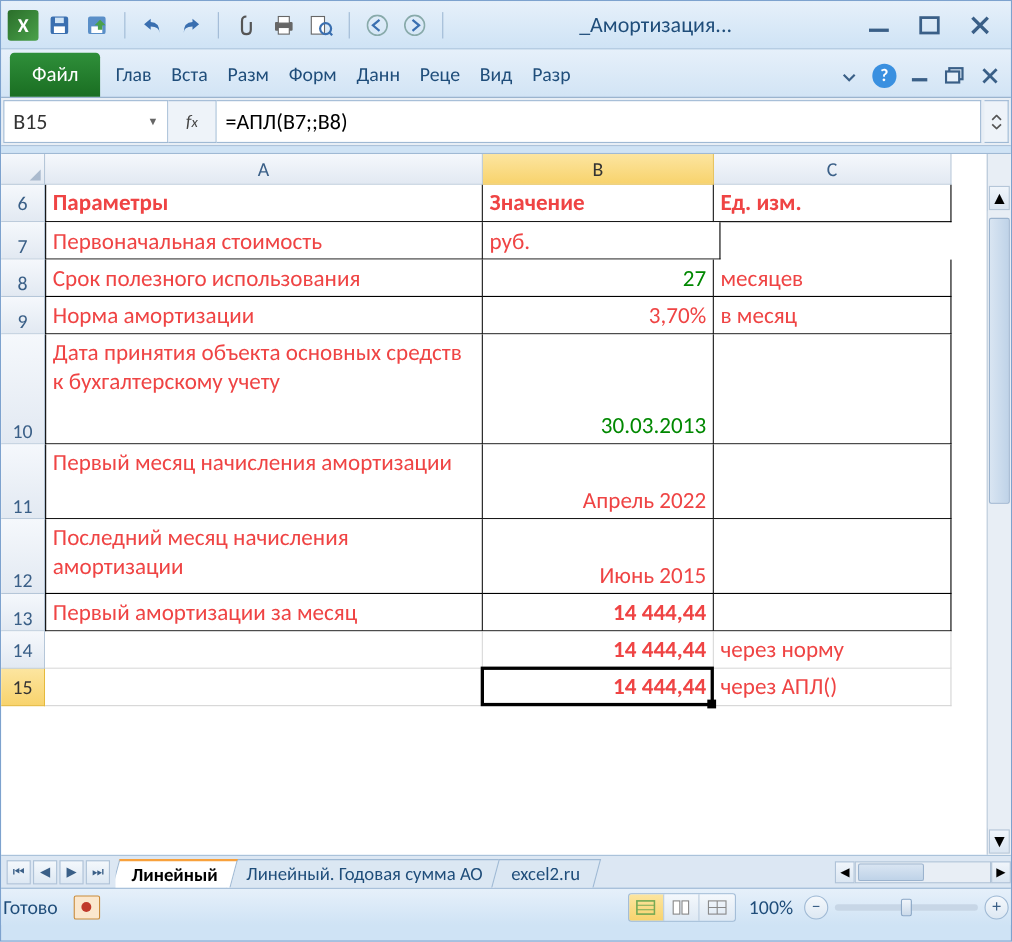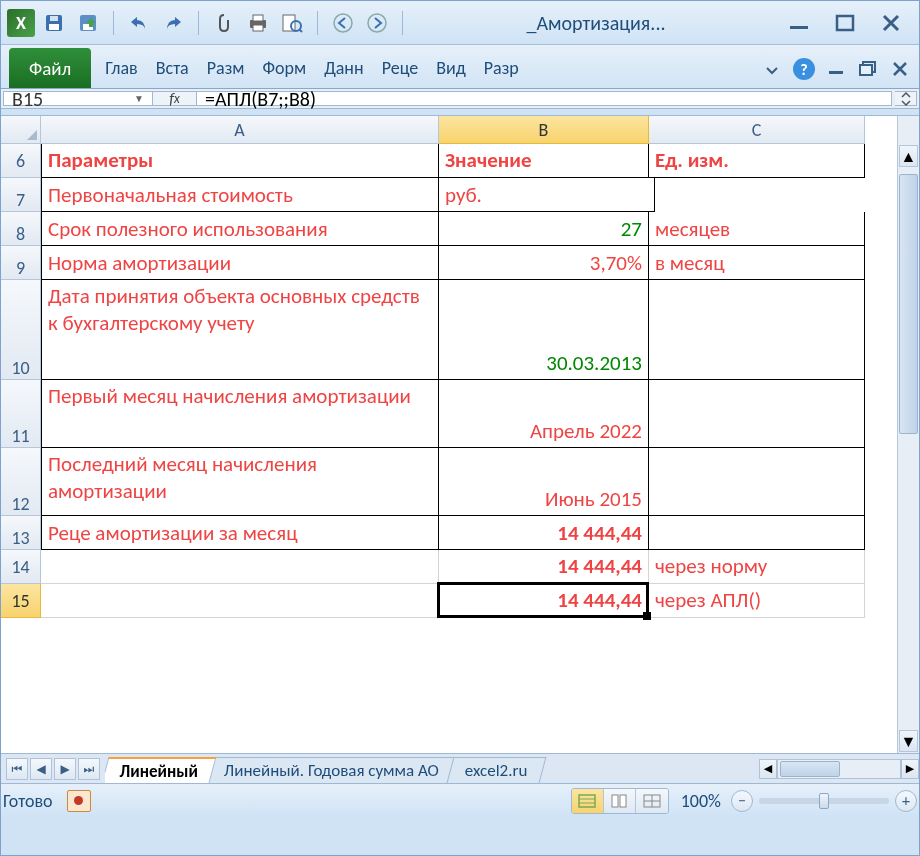--- a/index.html
+++ b/index.html
@@ -18,21 +18,21 @@
 
   
   .ribbon { height: 44px; background: linear-gradient(#e6f0fa, #d2e4f5); display:flex; align-items:flex-end; border-bottom:1px solid #8ba7c6; padding-left:8px; }
   .ribbon .file { background: linear-gradient(#2f8f3a, #1a6e22); color:#fff; padding:8px 20px; border-radius:4px 4px 0 0; font-size:19px; margin-right:6px; height:40px; display:flex;align-items:center;}
   .ribbon .tab { color:#1f4d7a; padding:8px 8px; font-size:18px; margin-right:2px; height:40px; display:flex;align-items:center;}
   .ribbon .spacer { flex:1; }
   .ribbon .rbtn { width:26px;height:26px; margin:0 6px 6px 0; display:flex;align-items:center;justify-content:center;}
   .help-circ { width:22px;height:22px;border-radius:50%;background:#3a90e0;color:#fff;display:flex;align-items:center;justify-content:center;font-size:16px;font-weight:bold;}
 
   
-  .fxbar { height:20px; background:#e8eef5; border-bottom:1px solid #9fb9d4; display:flex; align-items:stretch; }
+  .fxbar { height:44px; background:#e8eef5; border-bottom:1px solid #9fb9d4; display:flex; align-items:stretch; }
   .namebox { width:150px; border:1px solid #9fb9d4; background:#fff; display:flex;align-items:center; padding:0 8px; font-size:20px; color:#333; margin:2px 0 2px 2px;}
   .namebox .dd { margin-left:auto; color:#666; font-size:10px;}
   .fxico { width:44px; display:flex;align-items:center;justify-content:center; border:1px solid #9fb9d4; border-left:none; background:#eef3f9; margin:2px 0; font-style:italic; color:#444;}
   .fxinput { flex:1; border:1px solid #9fb9d4; border-left:none; background:#fff; margin:2px 3px 2px 0; display:flex;align-items:center;padding:0 8px; font-size:20px;}
   .fxexp { width:22px; background:#eef3f9; border:1px solid #9fb9d4; border-left:none; margin:2px 2px 2px 0; display:flex;align-items:center;justify-content:center;}
   
   .gap6 { height:6px; background:#cfe3f5; }
 
   
   .gridwrap { display:flex; height: 638px; background:#fff; border-top:1px solid #9fb9d4; position:relative;}
@@ -283,21 +283,21 @@
     <div class="cell C" style="display:flex;align-items:flex-end"></div>
         </div>
         <div class="row tbl" style="height: 68px;">
           <div class="rh" style="align-items:flex-end">12</div>
     <div class="cell A multi" style="display:flex;align-items:flex-start">Последний месяц начисления амортизации</div>
     <div class="cell B" style="display:flex;align-items:flex-end;justify-content:flex-end">Июнь 2015</div>
     <div class="cell C" style="display:flex;align-items:flex-end"></div>
         </div>
         <div class="row tbl bb" style="height: 34px;">
           <div class="rh" style="align-items:flex-end">13</div>
-    <div class="cell A" style="display:flex;align-items:center">Реце амортизации за месяц</div>
+    <div class="cell A" style="display:flex;align-items:center">Первый амортизации за месяц</div>
     <div class="cell B" style="display:flex;align-items:flex-end;justify-content:flex-end">14 444,44</div>
     <div class="cell C" style="display:flex;align-items:flex-end"></div>
         </div>
         <div class="row bb" style="height: 34px;">
           <div class="rh">14</div>
     <div class="cell A"></div>
     <div class="cell B">14 444,44</div>
     <div class="cell C">через норму</div>
         </div>
         <div class="row bb" style="height: 34px;">

